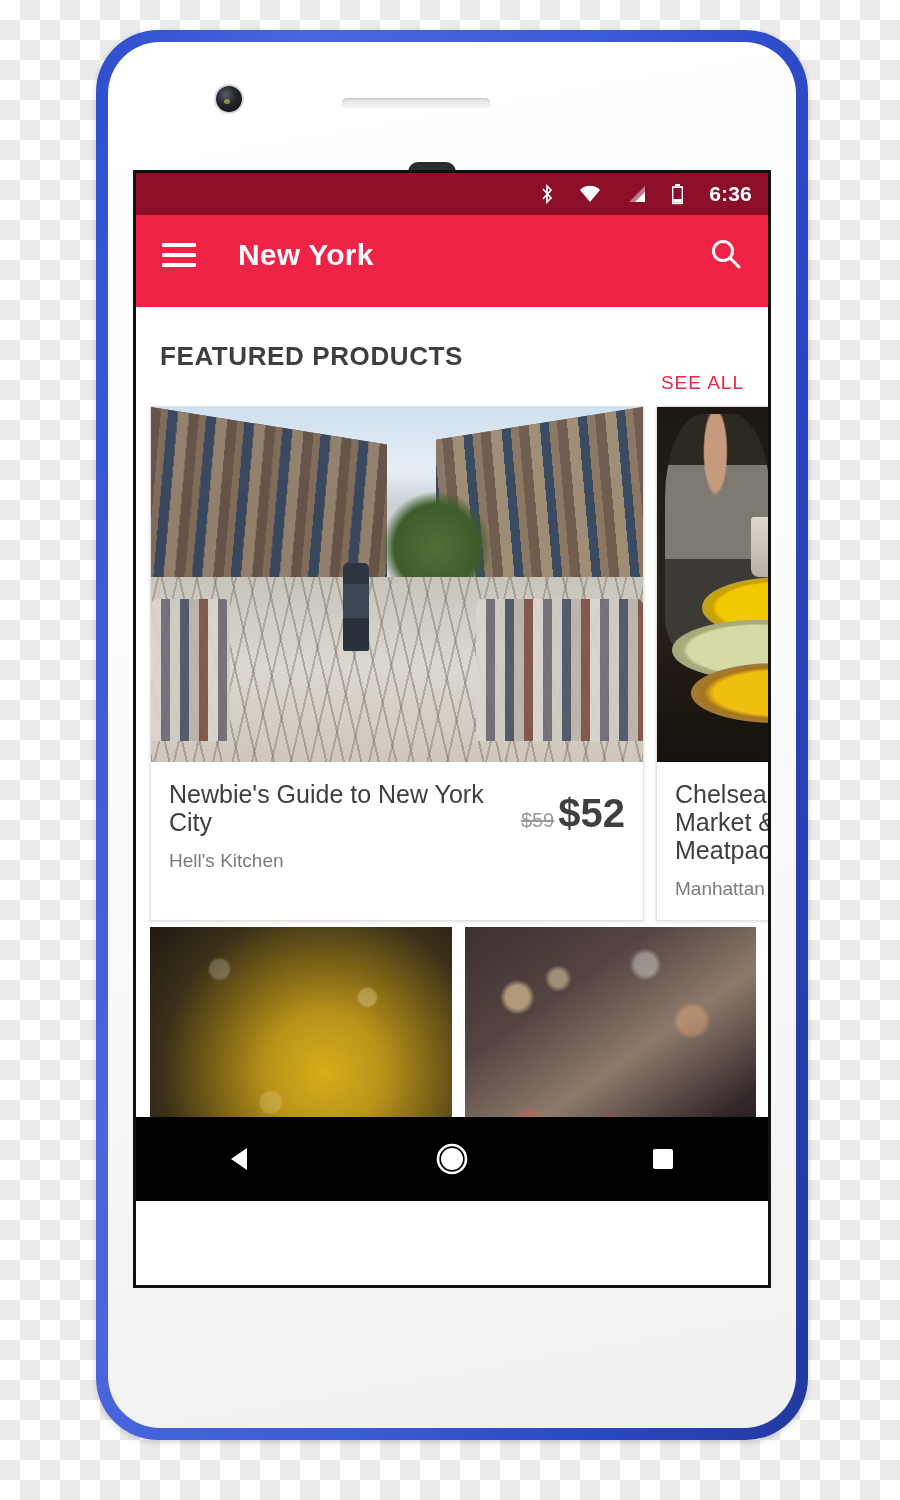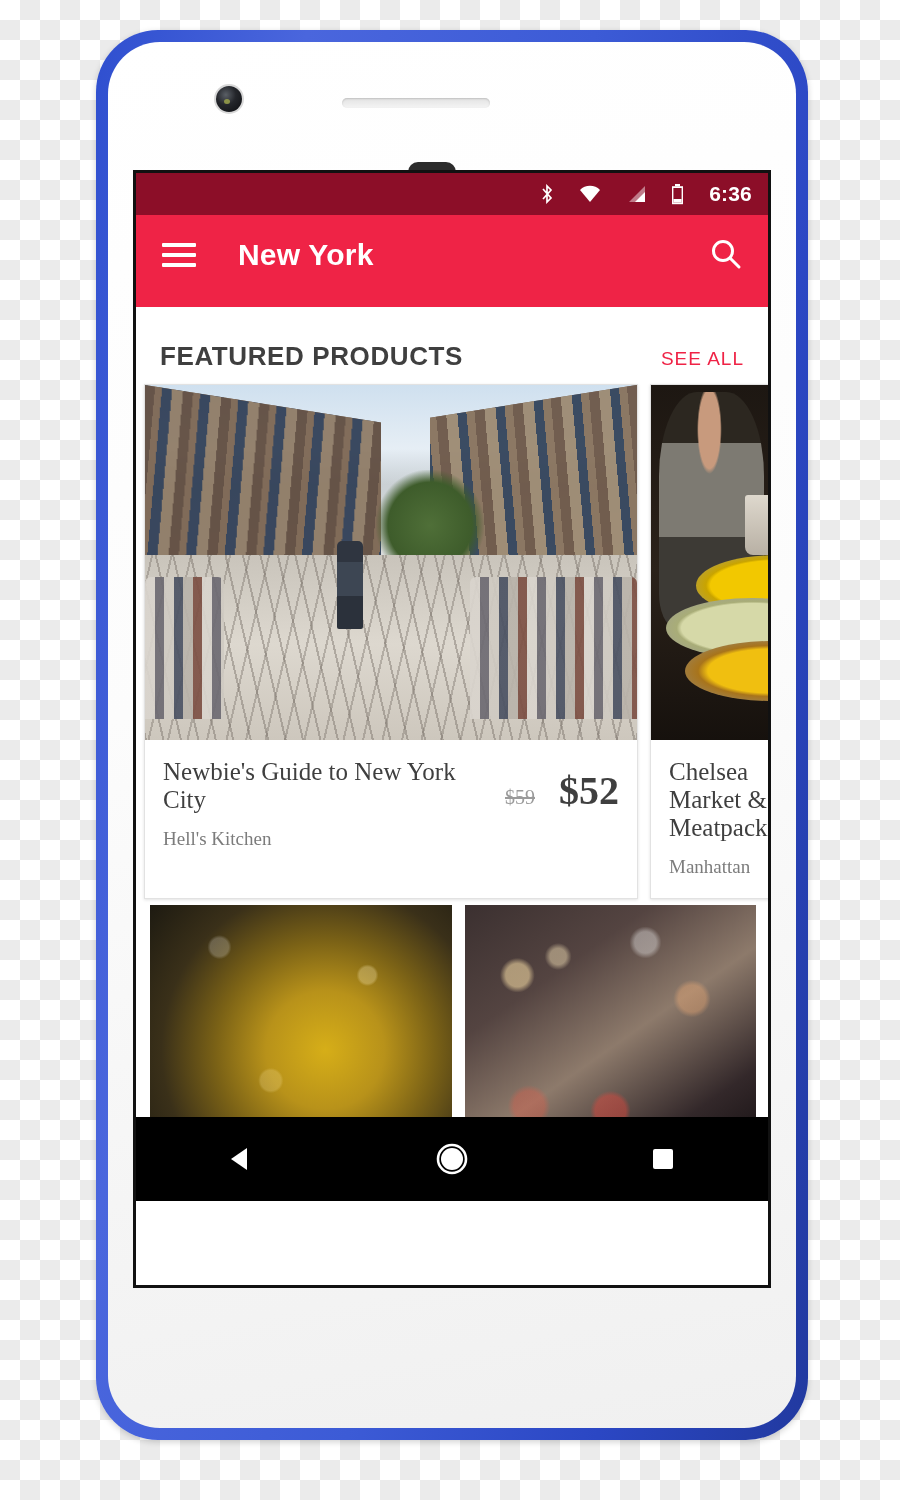--- a/index.html
+++ b/index.html
@@ -103,50 +103,51 @@
   }
   .appbar-spacer { flex: 1; }
   .search-btn { width: 40px; height: 40px; cursor: pointer; }
 
   
   .content { position: relative; height: 894px; background: #fff; overflow: hidden; }
 
   .section-head {
     display: flex; align-items: baseline;
     padding: 34px 24px 12px 24px;
+    flex-direction: column;
   }
   .section-title {
     font-size: 26px; font-weight: bold; color: #3f3f3f;
     letter-spacing: .6px;
   }
   .see-all {
     margin-left: auto; color: #ef2346;
     font-size: 19px; letter-spacing: 1px; cursor: pointer;
   }
 
   
-  .carousel { display: flex; gap: 12px; padding-left: 8px; font-family: Liberation Serif, serif; }
+  .carousel { display: flex; gap: 12px; padding-left: 14px; }
   .product-card {
     flex: none;
     background: #fff;
     border: 1px solid #e2e2e2;
     box-shadow: 0 1px 3px rgba(0,0,0,.12);
   }
   .product-card.card-1 { width: 494px; }
   .product-card.card-2 { width: 190px; }
 
   .p-photo { height: 355px; position: relative; overflow: hidden; }
 
   .p-body { padding: 18px 18px 20px 18px; }
   .p-row  { display: flex; align-items: flex-end; }
   .p-title {
     font-size: 25px; color: #3f3f3f; line-height: 1.12; flex: 1;
     padding-right: 10px;
   }
-  .p-prices { display: flex; align-items: baseline; gap: 24px; white-space: nowrap; }
+  .p-prices { display: flex; align-items: baseline; gap: 4px; white-space: nowrap; }
   .p-old { font-size: 20px; color: #9a9a9a; text-decoration: line-through; }
   .p-new { font-size: 40px; color: #3f3f3f; font-weight: bold; }
   .p-sub { font-size: 19px; color: #7c7c7c; margin-top: 14px; }
 
   
   .collections { display: flex; gap: 13px; padding: 0 14px; margin-top: 6px; }
   .collection-card {
     flex: none; position: relative; overflow: hidden;
     height: 234px;
     display: flex; flex-direction: column;

